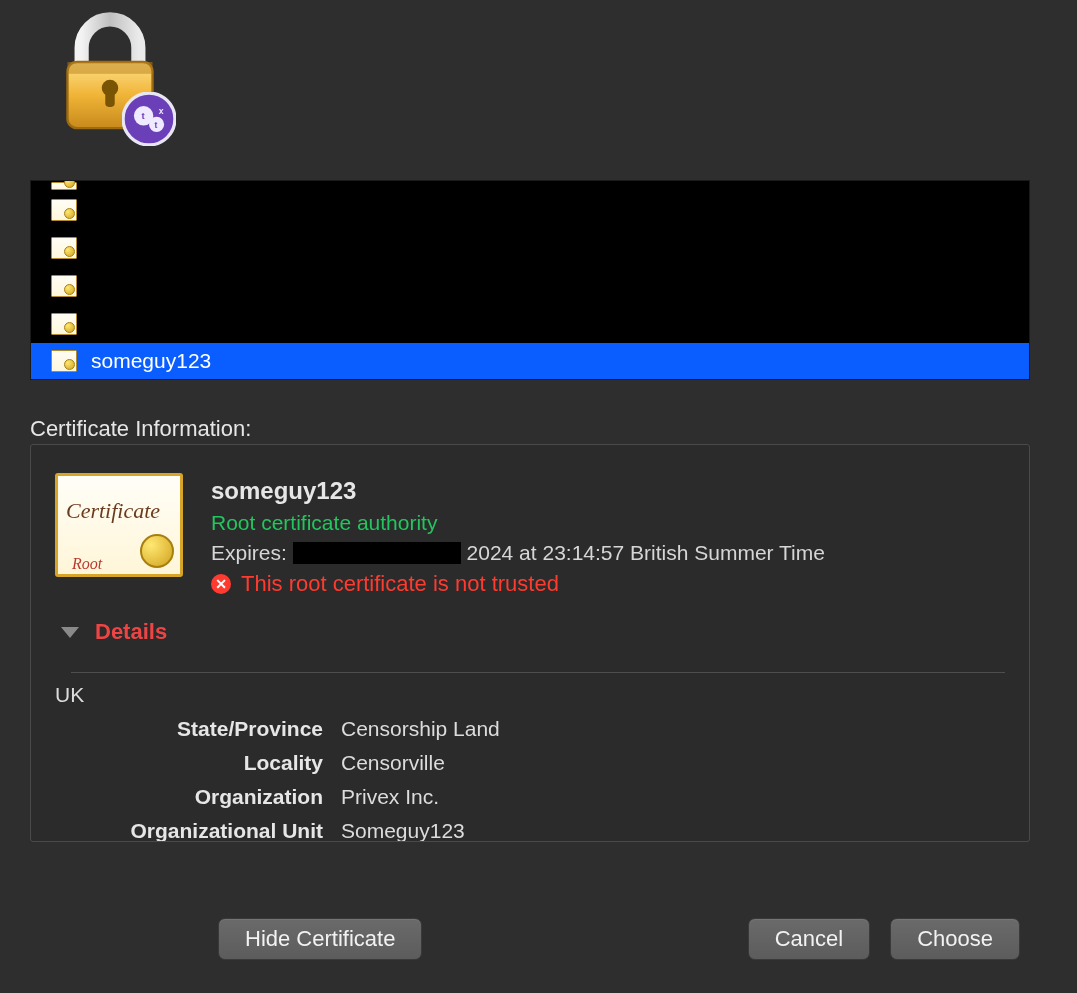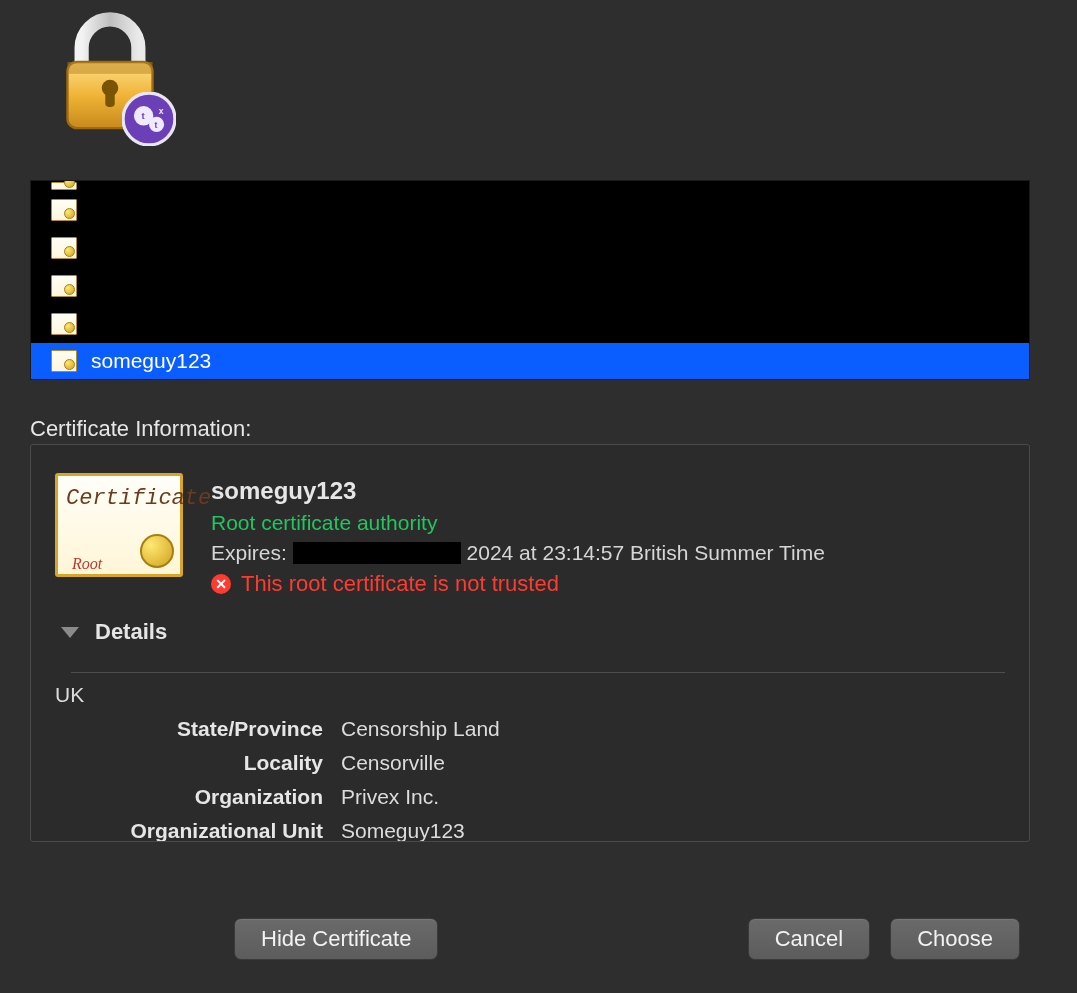--- a/index.html
+++ b/index.html
@@ -110,22 +110,22 @@
   .cert-header { display:flex; }
   .bigcert {
     width: 128px; height: 104px;
     background: linear-gradient(#fffef8,#fff6d8);
     border: 3px solid #d7a528;
     border-radius: 3px;
     position:relative;
     flex: 0 0 128px;
   }
   .bigcert .txt1{
-    position:absolute; left:8px; top:10px;
-    font-family: Liberation Mono, monospace; font-style:italic;
+    position:absolute; left:8px; top:22px;
+    font-family: Liberation Serif, serif; font-style:italic;
     font-size:22px; color:#6b3b1e;
   }
   .bigcert .txt2{
     position:absolute; left:14px; top:42px;
     font-family: cursive; font-style:italic;
     font-size:16px; color:#b83a2e;margin-top:37px;
   }
   .bigcert .seal{
     position:absolute; right:6px; bottom:6px;
     width:34px;height:34px;border-radius:50%;
@@ -152,21 +152,21 @@
     margin-top: 22px;
     padding-left: 6px;
   }
   .disclosure {
     width:0;height:0;
     border-left:9px solid transparent;
     border-right:9px solid transparent;
     border-top:11px solid #8a8a8a;
     margin-right: 16px;
   }
-  .details-label { font-size:22px; font-weight:700; color:#e5e5e5; }
+  .details-label { font-size:22px; font-weight:700; color:#ef4444; }
 
   .kv {
     margin-top: 8px;
   }
   .kv .row{
     display:flex;
     align-items: baseline;
     padding: 5px 0;
     font-size:21px;
   }
@@ -175,21 +175,21 @@
     width: 286px;
     text-align:right;
     font-weight:700;
     color:#e6e6e6;
     padding-right: 18px;
   }
   .kv .v{ color:#dcdcdc; }
 
   .footer {
     position: absolute;
-    left:16px; right:0;
+    left:0; right:0;
     bottom: 20px;
     display:flex;
     align-items:center;
     padding: 0 40px;
   }
   .spacer { flex:1; }
   button.mac {
     height: 42px;
     padding: 0 26px;
     background: linear-gradient(#6a6a6a,#5c5c5c);

